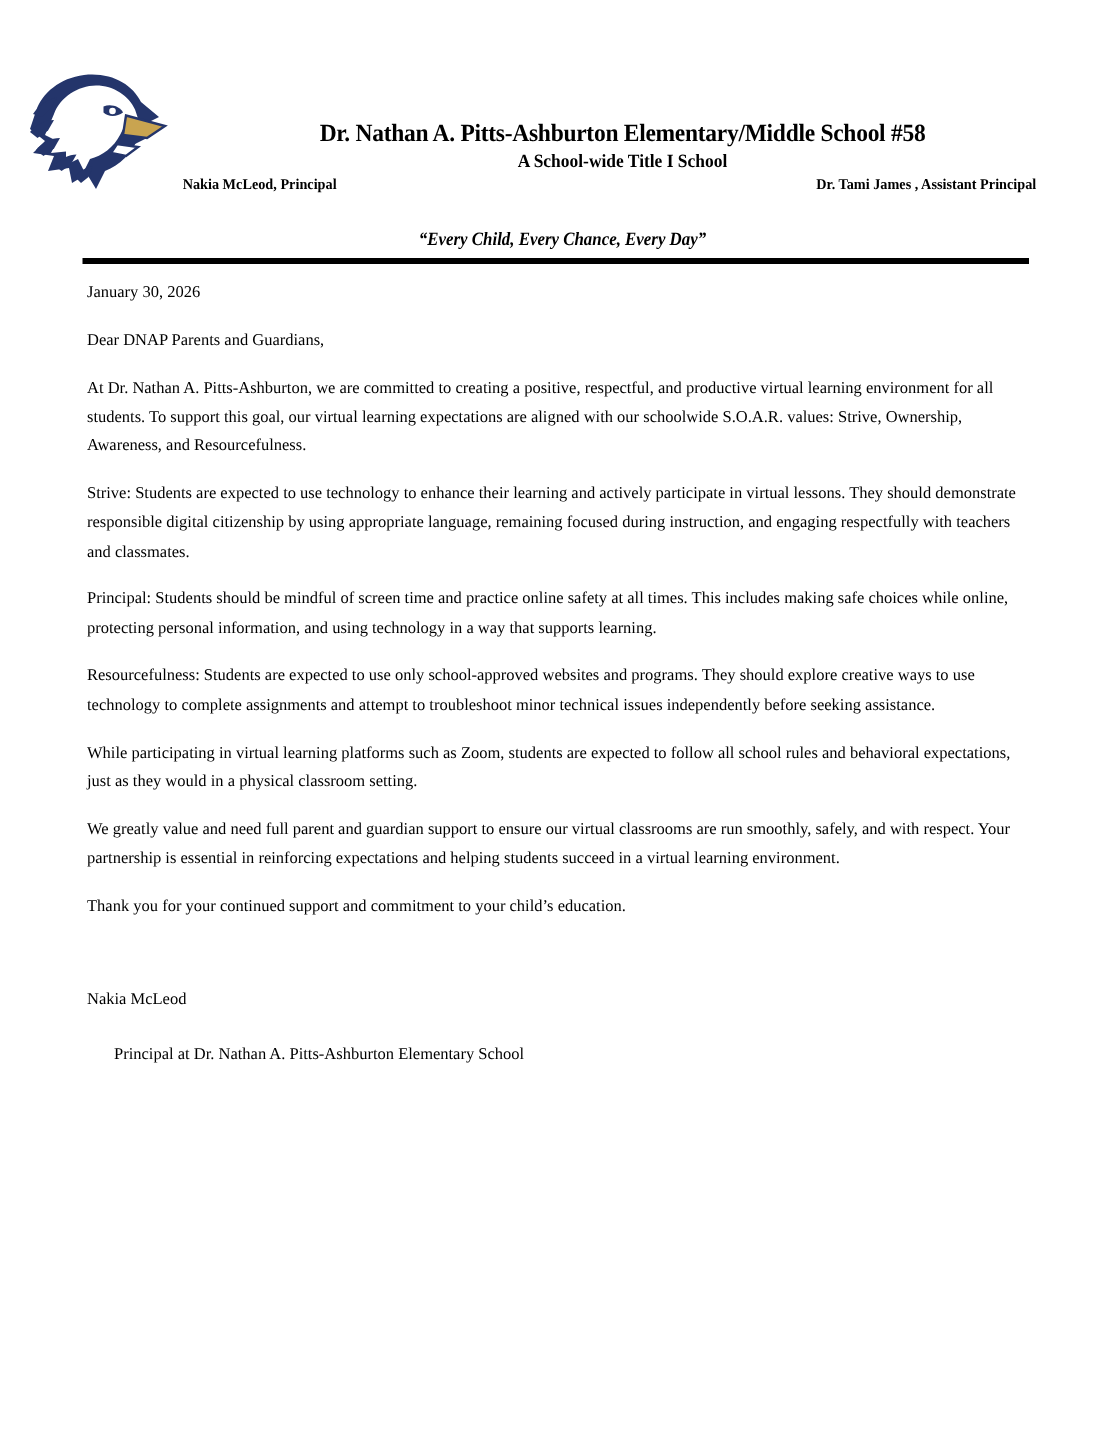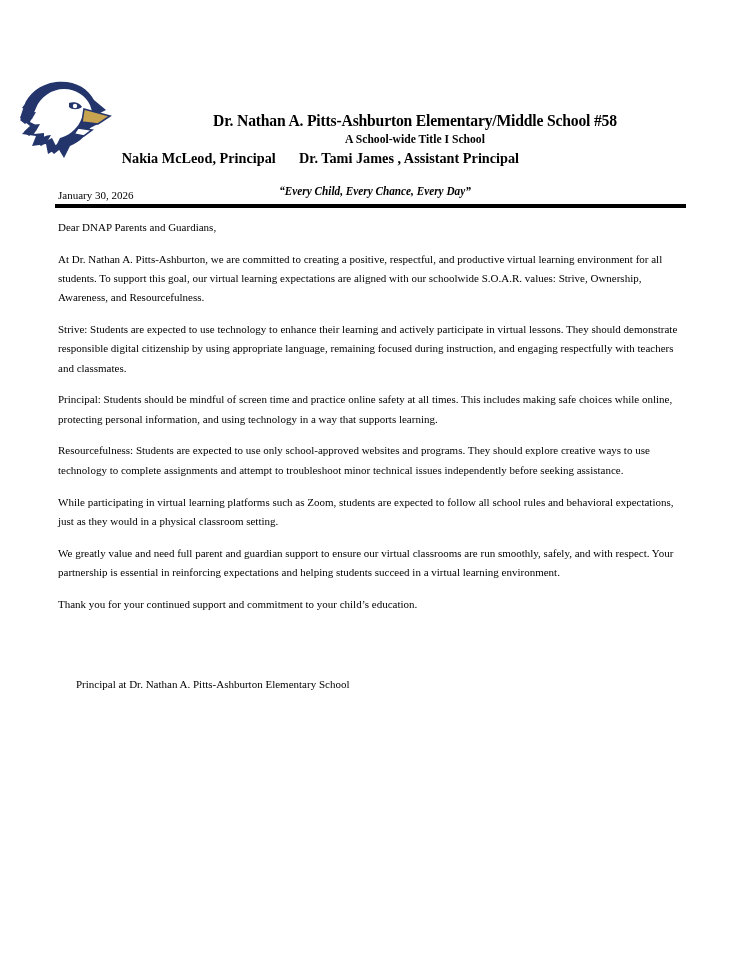--- a/index.html
+++ b/index.html
@@ -23,21 +23,20 @@
     background: #ffffff;
   }
 
   
   .letterhead {
     position: absolute;
     top: 0;
     left: 0;
     width: 742px;
     height: 180px;
-    margin-top: 32px;
   }
 
   .logo {
     position: absolute;
     left: 14px;
     top: 40px;
     width: 100px;
     height: 96px;
   }
   .logo svg { display: block; width: 100px; height: 96px; }
@@ -70,24 +69,24 @@
     transform: scaleX(0.93);
     transform-origin: center center;
   }
 
   .head-row {
     position: absolute;
     left: 60px;
     top: 118px;
     width: 640px;
     display: flex;
-    justify-content: flex-start;
+    justify-content: space-between;
     align-items: baseline;
     font-weight: bold;
-    font-size: 15px;
+    font-size: 10px;
   }
   .head-principal {
     padding-left: 65px;
     transform: scaleX(0.95);
     transform-origin: left center;
   }
   .head-asst {
     padding-right: 10px;
     transform: scaleX(0.95);
     transform-origin: right center;
@@ -204,16 +203,17 @@
 
     <p class="para">While participating in virtual learning platforms such as Zoom, students are expected to follow all school rules and behavioral expectations, just as they would in a physical classroom setting.</p>
 
 
     <p class="para">We greatly value and need full parent and guardian support to ensure our virtual classrooms are run smoothly, safely, and with respect. Your partnership is essential in reinforcing expectations and helping students succeed in a virtual learning environment.</p>
 
     <p class="para">Thank you for your continued support and commitment to your child’s education.</p>
 
     <div class="sig-gap"></div>
 
+    <p class="sig-name">Nakia McLeod</p>
     <p class="sig-role">Principal at Dr. Nathan A. Pitts-Ashburton Elementary School</p>
   </div>
 
 </div>
 
 </body></html>

